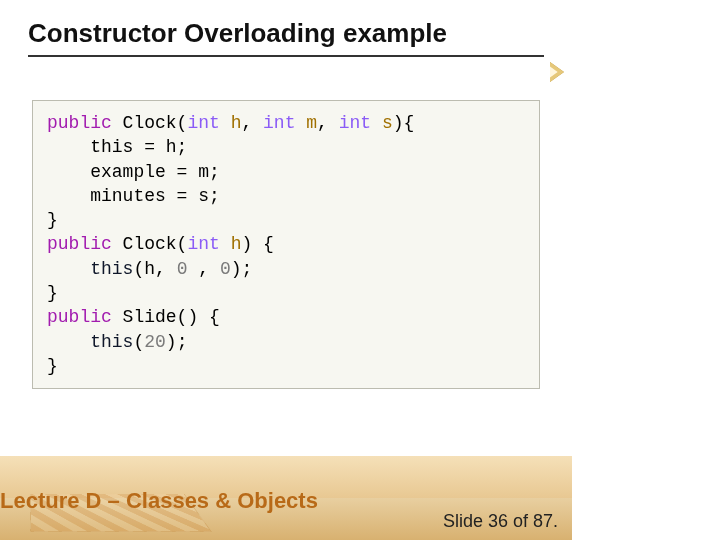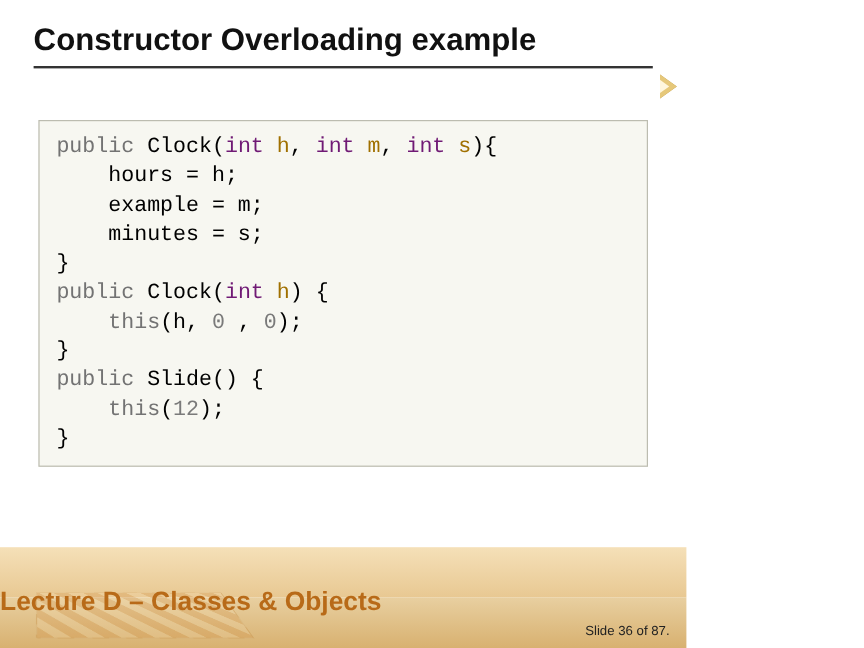--- a/index.html
+++ b/index.html
@@ -36,25 +36,25 @@
     right: 32px;
     background: #f7f7f1;
     border: 1px solid #bcbcb0;
     padding: 10px 14px;
     font-family: "Courier New", Courier, monospace;
     font-size: 18px;
     line-height: 1.35;
     white-space: pre;
     color: #000;
   }
-  .kw   { color: #737373; }  
-  .type { color: #701a75; }  
+  .kw   { color: #a21caf; }  
+  .type { color: #8b5cf6; }  
   .prm  { color: #a07000; }  
   .lit  { color: #7a7a7a; }  
-  .call { color: #737373; }  
+  .call { color: #0f172a; }  
   .footer {
     position: absolute;
     left: 0;
     right: 0;
     bottom: 0;
     height: 84px;
   }
   .footer-bg-top {
     position: absolute;
     left: 0; right: 0; top: 0;
@@ -90,21 +90,21 @@
     left: 0; right: 0;
     bottom: 26px;
     font-size: 22px;
     font-weight: bold;
     color: #b86a18;
   }
   .slide-number {
     position: absolute;
     right: 14px;
     bottom: 8px;
-    font-size: 11px;
+    font-size: 18px;
     color: #222;
   }
   .corner-arrow {
     position: absolute;
     right: 8px;
     top: 62px;
     width: 0; height: 0;
     border-top: 10px solid transparent;
     border-bottom: 10px solid transparent;
     border-left: 14px solid #e6c87a;
@@ -125,29 +125,29 @@
 </head>
 <body>
 
 <div class="slide">
 
   <div class="title">Constructor Overloading example</div>
 
   <span class="corner-arrow"></span>
 
   <div class="code-box"><span><span class="kw">public</span><span> Clock(</span><span class="type">int</span><span class="prm"> h</span><span>, </span><span class="type">int</span><span class="prm"> m</span><span>, </span><span class="type">int</span><span class="prm"> s</span><span>){</span></span>
-<span>    hours = h;</span>
+<span>    this = h;</span>
 <span>    example = m;</span>
 <span>    minutes = s;</span>
 <span>}</span>
 <span><span class="kw">public</span><span> Clock(</span><span class="type">int</span><span class="prm"> h</span><span>) {</span></span>
 <span><span>    </span><span class="call">this</span><span>(h, </span><span class="lit">0</span><span> , </span><span class="lit">0</span><span>);</span></span>
 <span>}</span>
 <span><span class="kw">public</span><span> Slide() {</span></span>
-<span><span>    </span><span class="call">this</span><span>(</span><span class="lit">12</span><span>);</span></span>
+<span><span>    </span><span class="call">this</span><span>(</span><span class="lit">20</span><span>);</span></span>
 <span>}</span></div>
 
   <div class="footer">
     <div class="footer-bg-top"></div>
     <div class="footer-bg-bottom"></div>
     <div class="footer-deco"></div>
     <div class="lecture-title">Lecture D – Classes &amp; Objects</div>
     <div class="slide-number">Slide 36 of 87.</div>
   </div>
 

